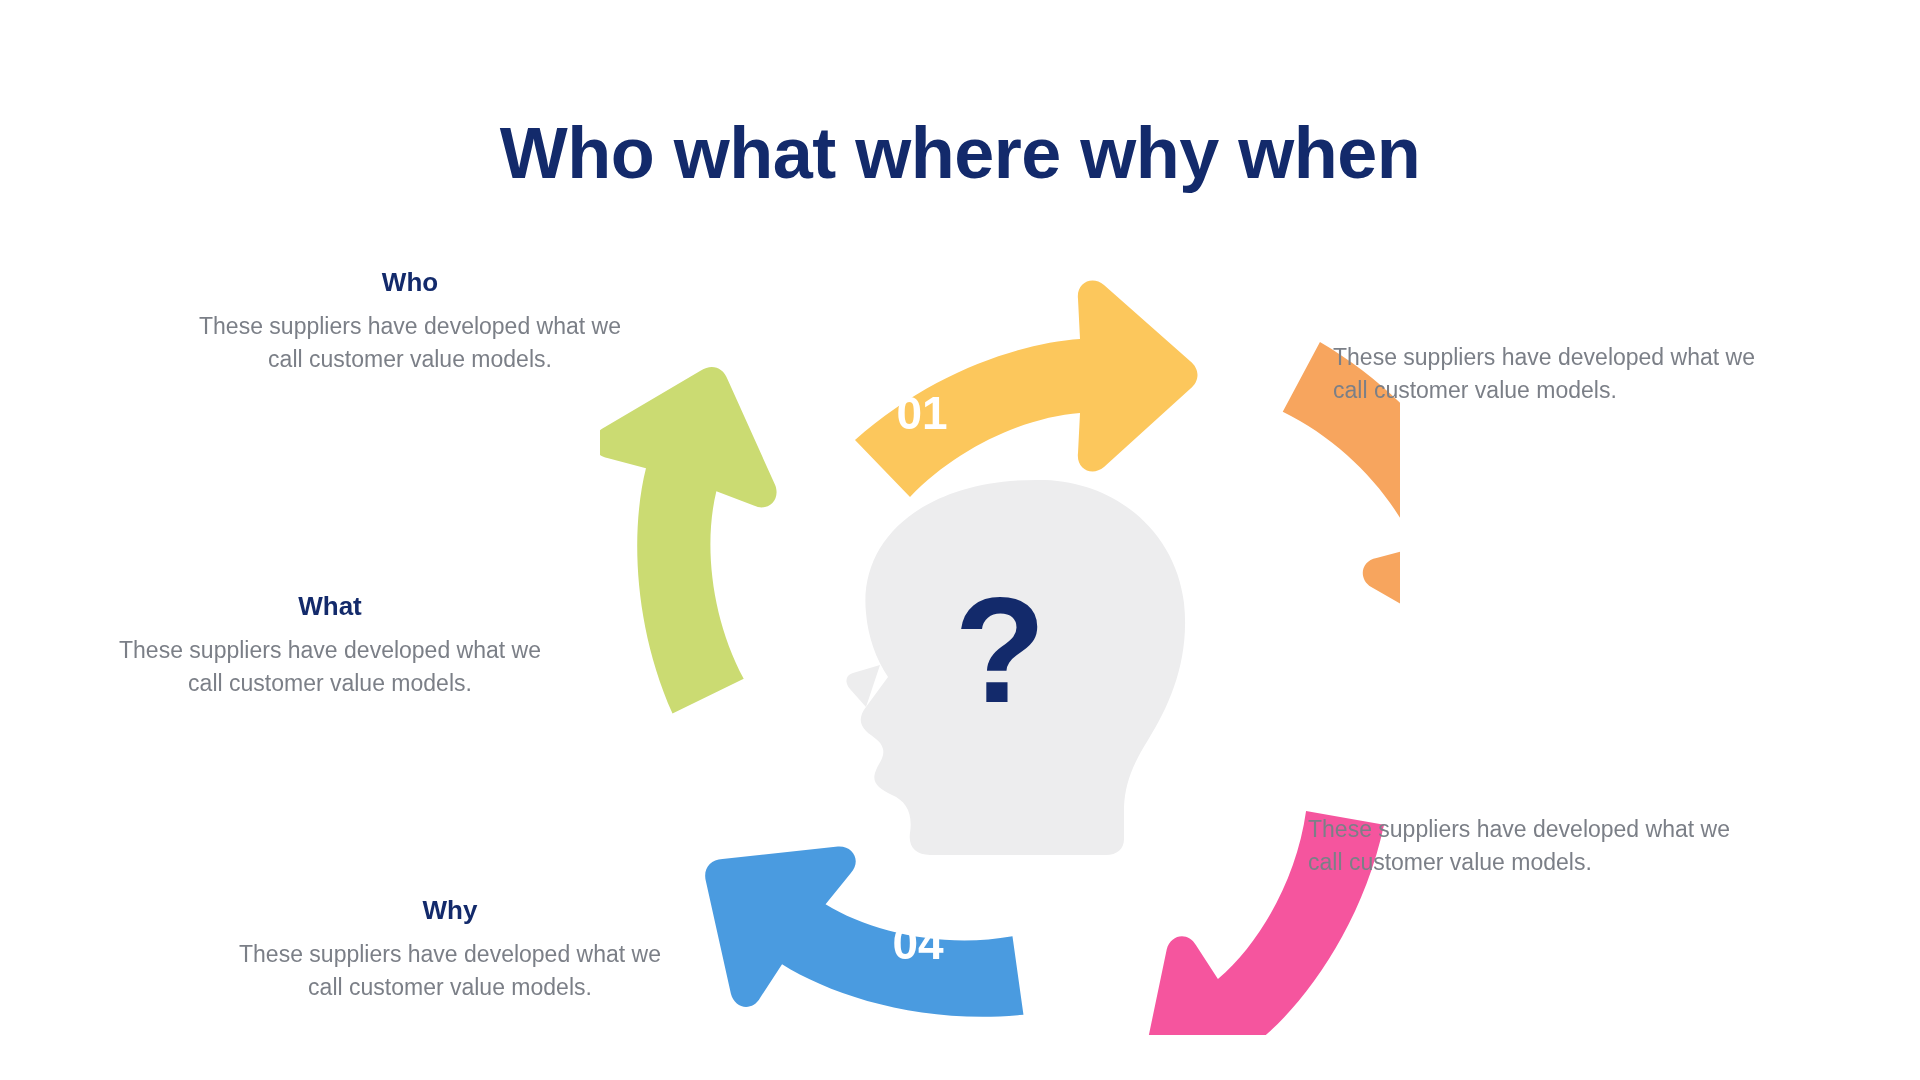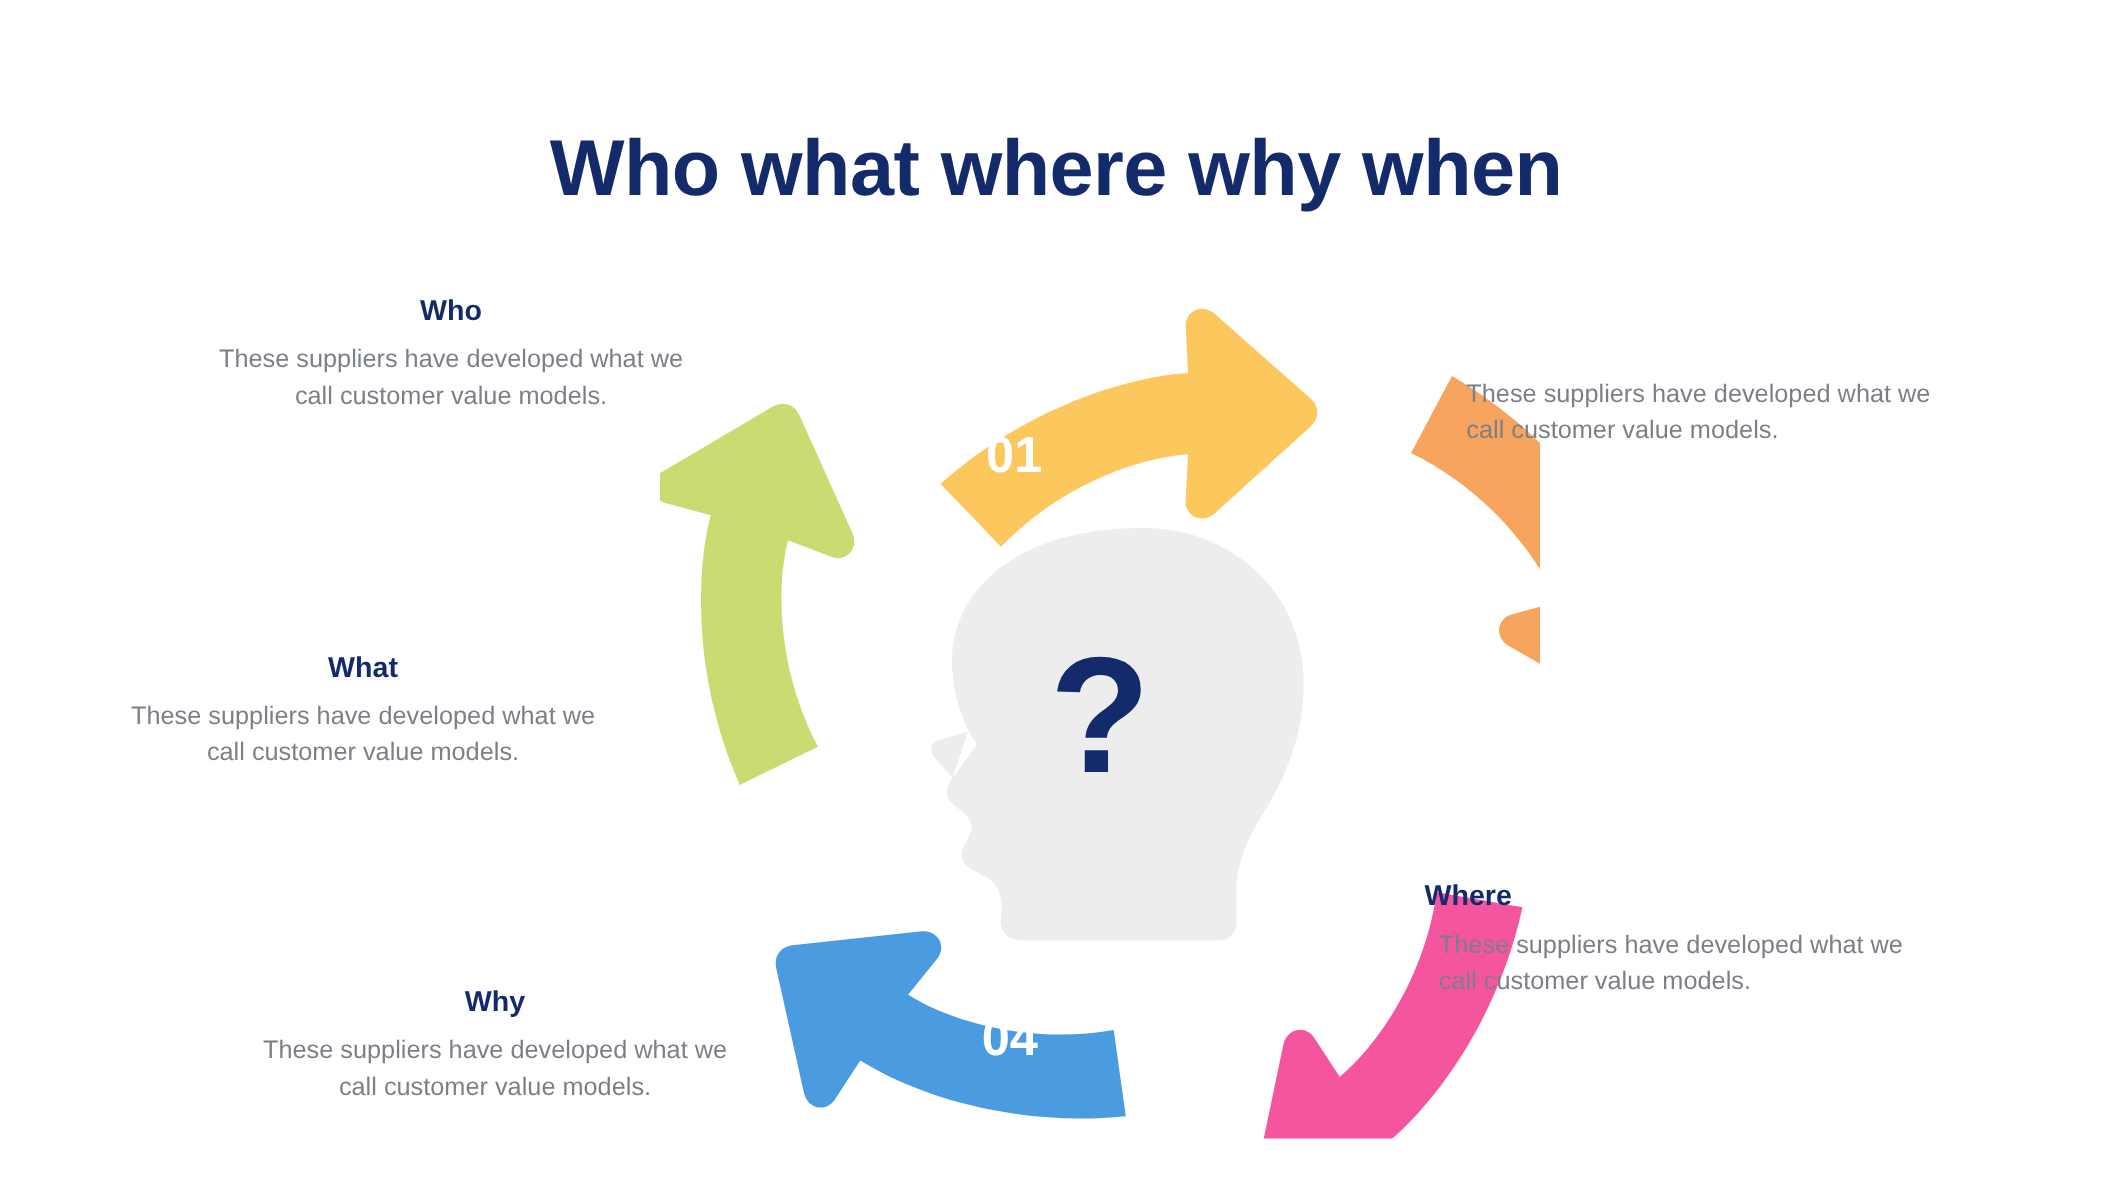--- a/index.html
+++ b/index.html
@@ -202,21 +202,20 @@
     <div class="txt-block txt-right" id="block-who">
       <p class="lbl">Who</p>
       <p class="desc">These suppliers have developed what we call customer value models.</p>
     </div>
 
     <div class="txt-block txt-left" id="block-what">
       <p class="desc">These suppliers have developed what we call customer value models.</p>
     </div>
 
     <div class="txt-block txt-left" id="block-where">
-      <p class="lbl">Where</p>
       <p class="desc">These suppliers have developed what we call customer value models.</p>
     </div>
 
     <div class="txt-block txt-right" id="block-why">
       <p class="lbl">Why</p>
       <p class="desc">These suppliers have developed what we call customer value models.</p>
     </div>
 
     <div class="txt-block txt-right" id="block-when">
       <p class="lbl">What</p>

